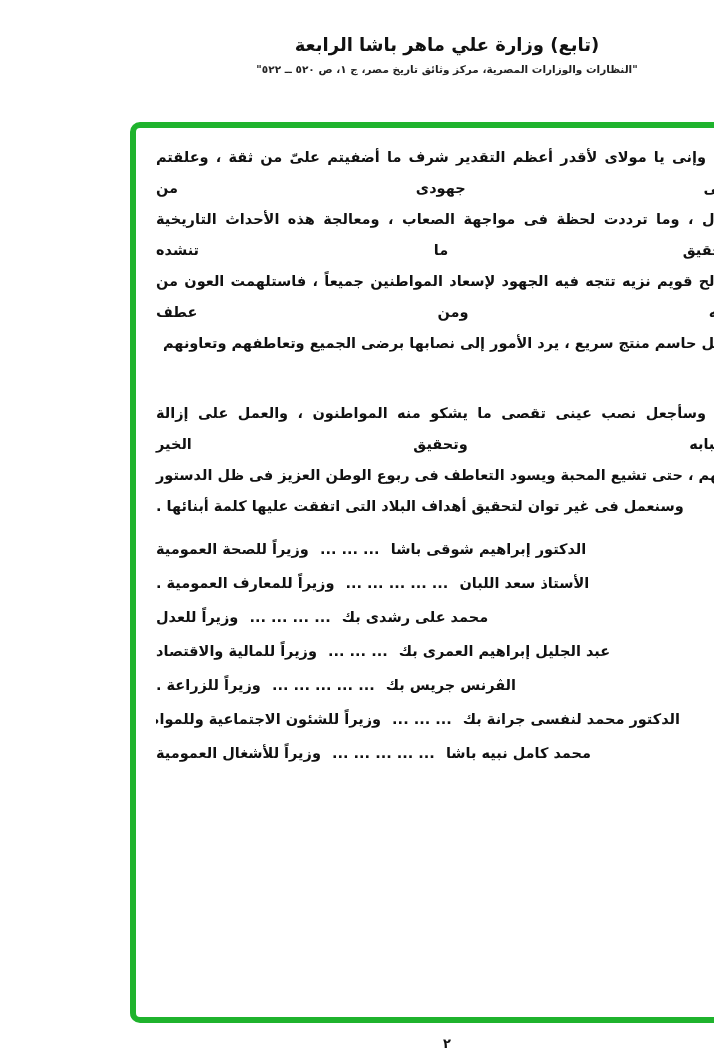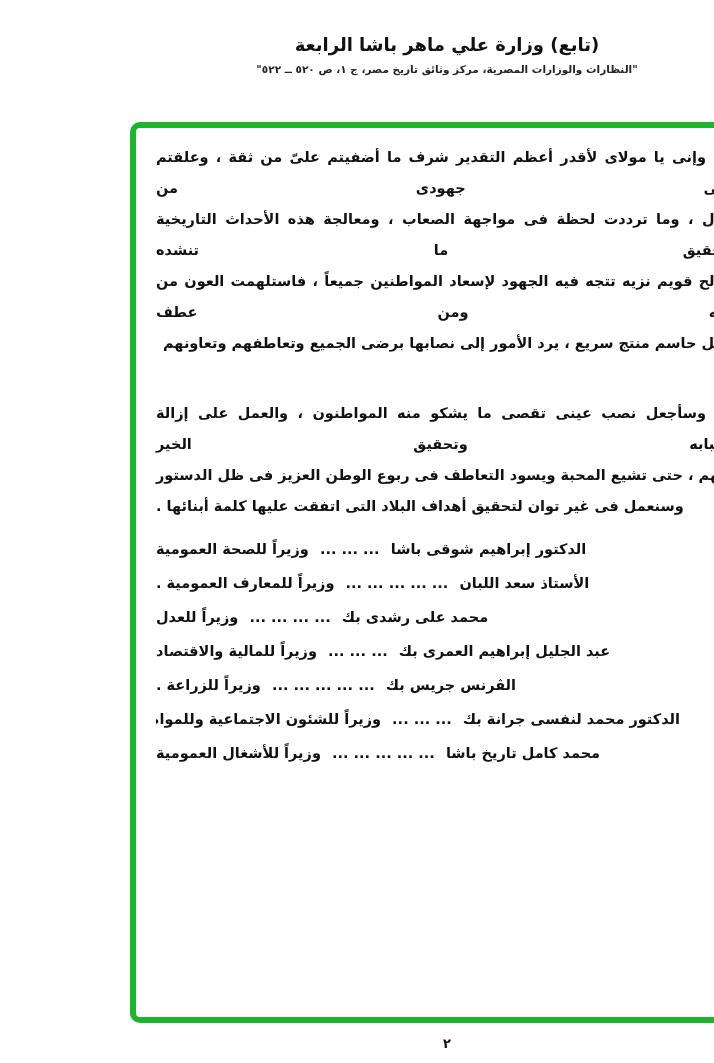--- a/index.html
+++ b/index.html
@@ -143,21 +143,21 @@
         <span class="name">الڤرنس جريس بك</span>
         <span class="dots">... ... ... ... ...</span>
         <span class="title">وزيراً للزراعة .</span>
       </div>
       <div class="minister-row">
         <span class="name">الدكتور محمد لنفسى جرانة بك</span>
         <span class="dots">... ... ...</span>
         <span class="title">وزيراً للشئون الاجتماعية وللمواصلات</span>
       </div>
       <div class="minister-row">
-        <span class="name">محمد كامل تاريخ باشا</span>
+        <span class="name">محمد كامل نبيه باشا</span>
         <span class="dots">... ... ... ... ...</span>
         <span class="title">وزيراً للأشغال العمومية</span>
       </div>
       <div class="minister-row">
         
         
         
       </div>
 
     </div>

